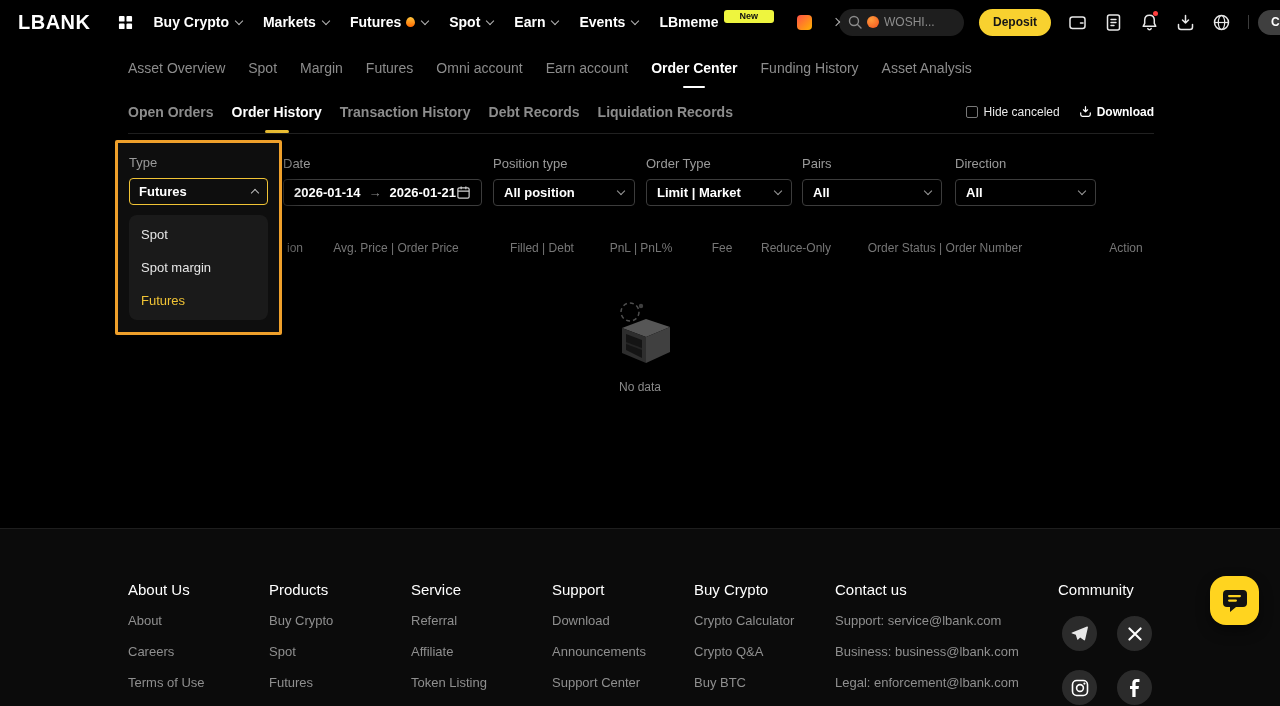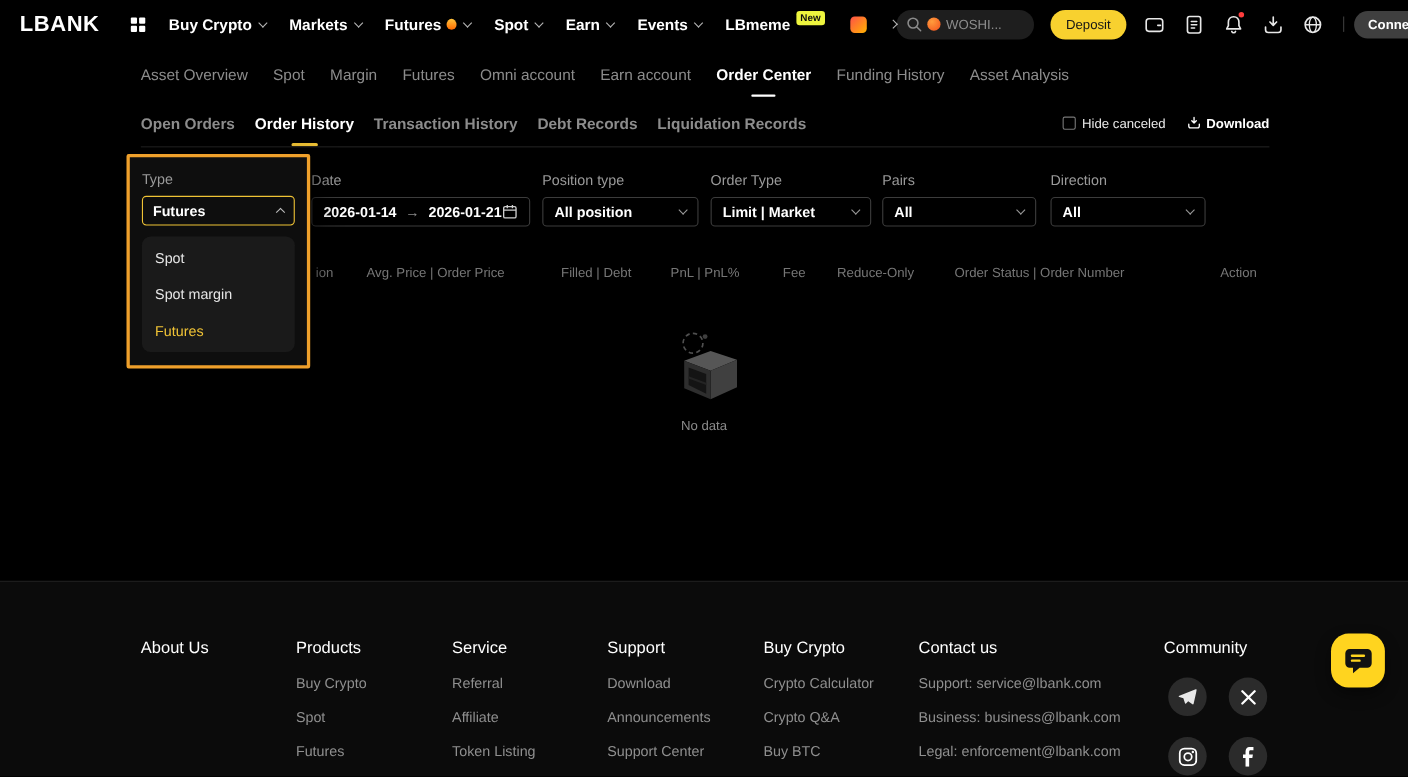--- a/index.html
+++ b/index.html
@@ -11,28 +11,28 @@
   
   .navbar{position:absolute;top:0;left:0;width:100%;height:44px;display:flex;align-items:center;padding:0 18px;background:#000;z-index:5}
   .logo{font-size:20px;font-weight:800;color:#fff;letter-spacing:.5px;cursor:pointer}
   .grid-btn{margin-left:27px;cursor:pointer}
   .nav-items{display:flex;align-items:center;gap:21px;margin-left:21px}
   .nav-item{display:flex;align-items:center;color:#fff;font-size:14px;font-weight:600;cursor:pointer;white-space:nowrap}
   .chev{display:inline-block;width:6px;height:6px;border-right:1.5px solid #b5b5b5;border-bottom:1.5px solid #b5b5b5}
   .chev.dn{transform:rotate(45deg);margin:-2px 0 0 7px}
   .chev.rt{transform:rotate(-45deg)}
   .flame{width:9px;height:10px;margin-left:5px;background:linear-gradient(180deg,#ffc53d,#ff6a00);border-radius:50% 50% 50% 50%/58% 58% 42% 42%}
-  .badge-new{margin:-12px 0 0 5px;background:#eef53e;color:#111;font-size:9px;font-weight:700;padding:2px 4px;border-radius:3px;line-height:1}
+  .badge-new{margin:-12px 0 0 5px;background:#eef53e;color:#111;font-size:9px;font-weight:700;padding:2px 16px;border-radius:3px;line-height:1}
   .promo{width:15px;height:15px;border-radius:4px;background:linear-gradient(135deg,#ff5148,#ffb300);margin-left:2px;cursor:pointer}
   .nav-right{margin-left:auto;display:flex;align-items:center}
   .search{width:125px;height:27px;border-radius:14px;background:#1e1e1e;display:flex;align-items:center;padding:0 9px;gap:5px;cursor:text}
   .coin{width:12px;height:12px;border-radius:50%;background:radial-gradient(circle at 35% 30%,#ff9d3c,#f4511e);flex:none}
   .search-input{flex:1;min-width:0;background:transparent;border:0;outline:none;color:#bbb;font-size:12px}
   .search-input::placeholder{color:#8d8d8d}
-  .deposit{margin-left:15px;height:27px;padding:0 14px;border-radius:14px;border:0;background:#f8d12f;color:#161616;font-size:12px;font-weight:400;cursor:pointer}
+  .deposit{margin-left:15px;height:27px;padding:0 14px;border-radius:14px;border:0;background:#f8d12f;color:#161616;font-size:12px;font-weight:700;cursor:pointer}
   .icons{display:flex;margin-left:8px}
   .icon-btn{width:36px;height:36px;display:flex;align-items:center;justify-content:center;position:relative;cursor:pointer}
   .dot{position:absolute;top:7px;right:9px;width:5px;height:5px;border-radius:50%;background:#ff3d3d}
   .vdiv{width:1px;height:14px;background:#3c3c3c;margin:0 9px}
   .connect{height:25px;padding:0 13px;border-radius:13px;border:0;background:#3f3f3f;color:#fff;font-size:12px;font-weight:600;cursor:pointer}
 
   
   .acct-nav{position:absolute;top:50px;left:128px;height:26px;display:flex;align-items:flex-end;gap:23px}
   .acct-item{font-size:14px;color:#8c8c8c;cursor:pointer;white-space:nowrap;position:relative}
   .acct-item.active{color:#fff;font-weight:700}
@@ -311,20 +311,25 @@
         <polygon points="26,38 42,44 42,62 26,54" fill="#141414"></polygon>
         <polygon points="26,46 42,52 42,54 26,48" fill="#242424"></polygon>
       </svg>
     </span>
     <div class="empty-text">No data</div>
   </div>
 
   <footer class="footer">
     <div class="fcol fc0">
       <div class="fcol-title">About Us</div>
+      <ul class="fcol-links">
+        <li>About</li>
+        <li>Careers</li>
+        <li>Terms of Use</li>
+      </ul>
     </div>
     <div class="fcol fc1">
       <div class="fcol-title">Products</div>
       <ul class="fcol-links">
         <li>Buy Crypto</li>
         <li>Spot</li>
         <li>Futures</li>
       </ul>
     </div>
     <div class="fcol fc2">

